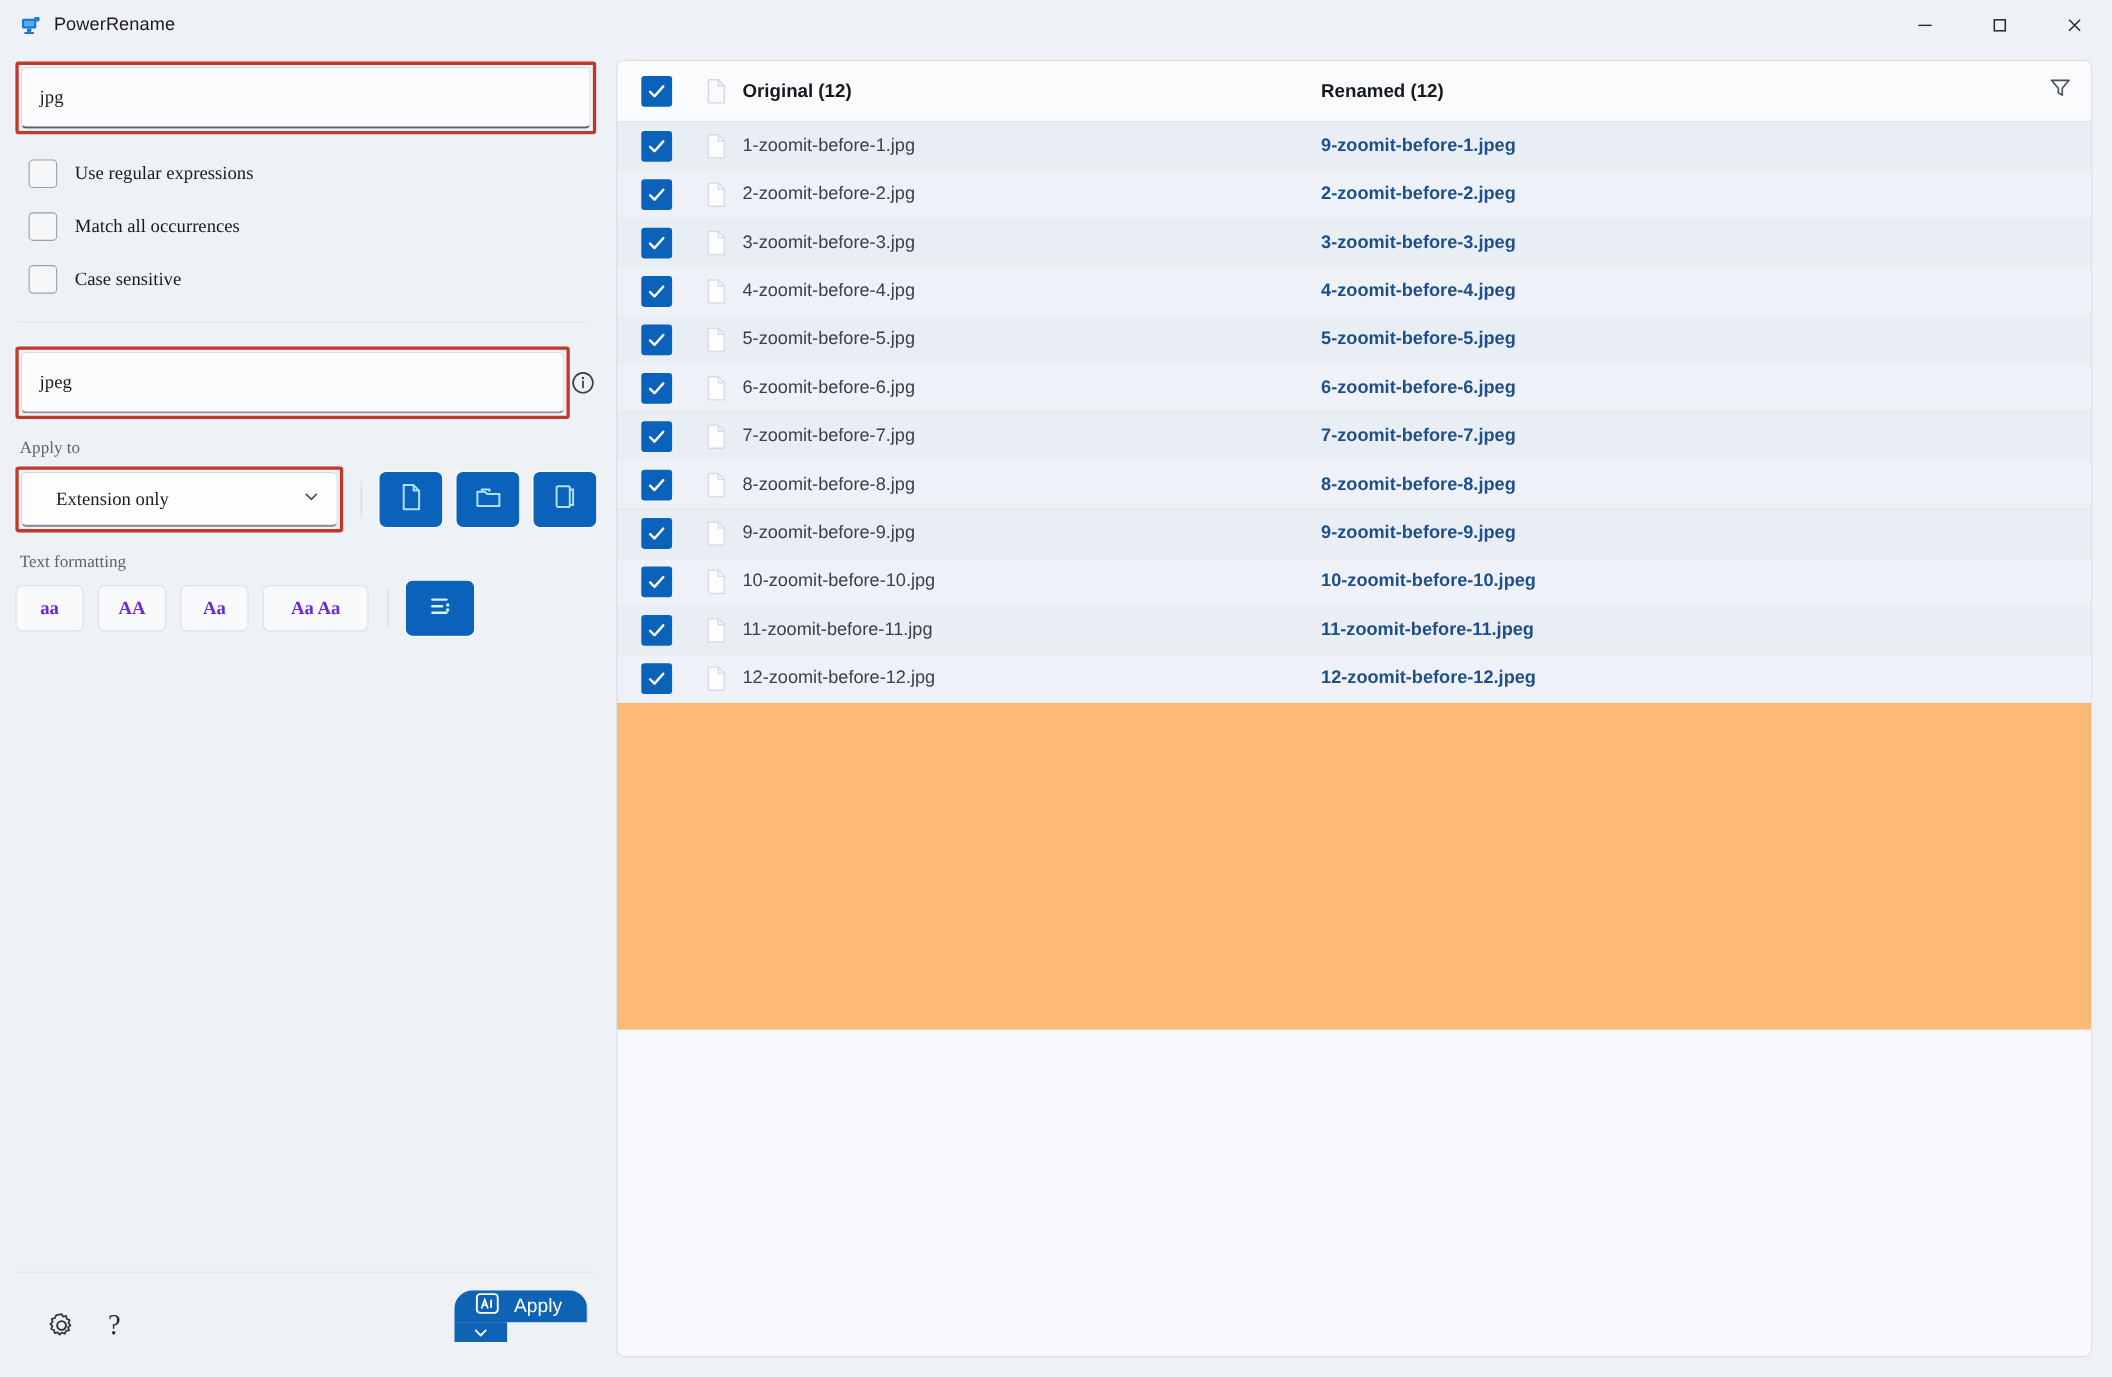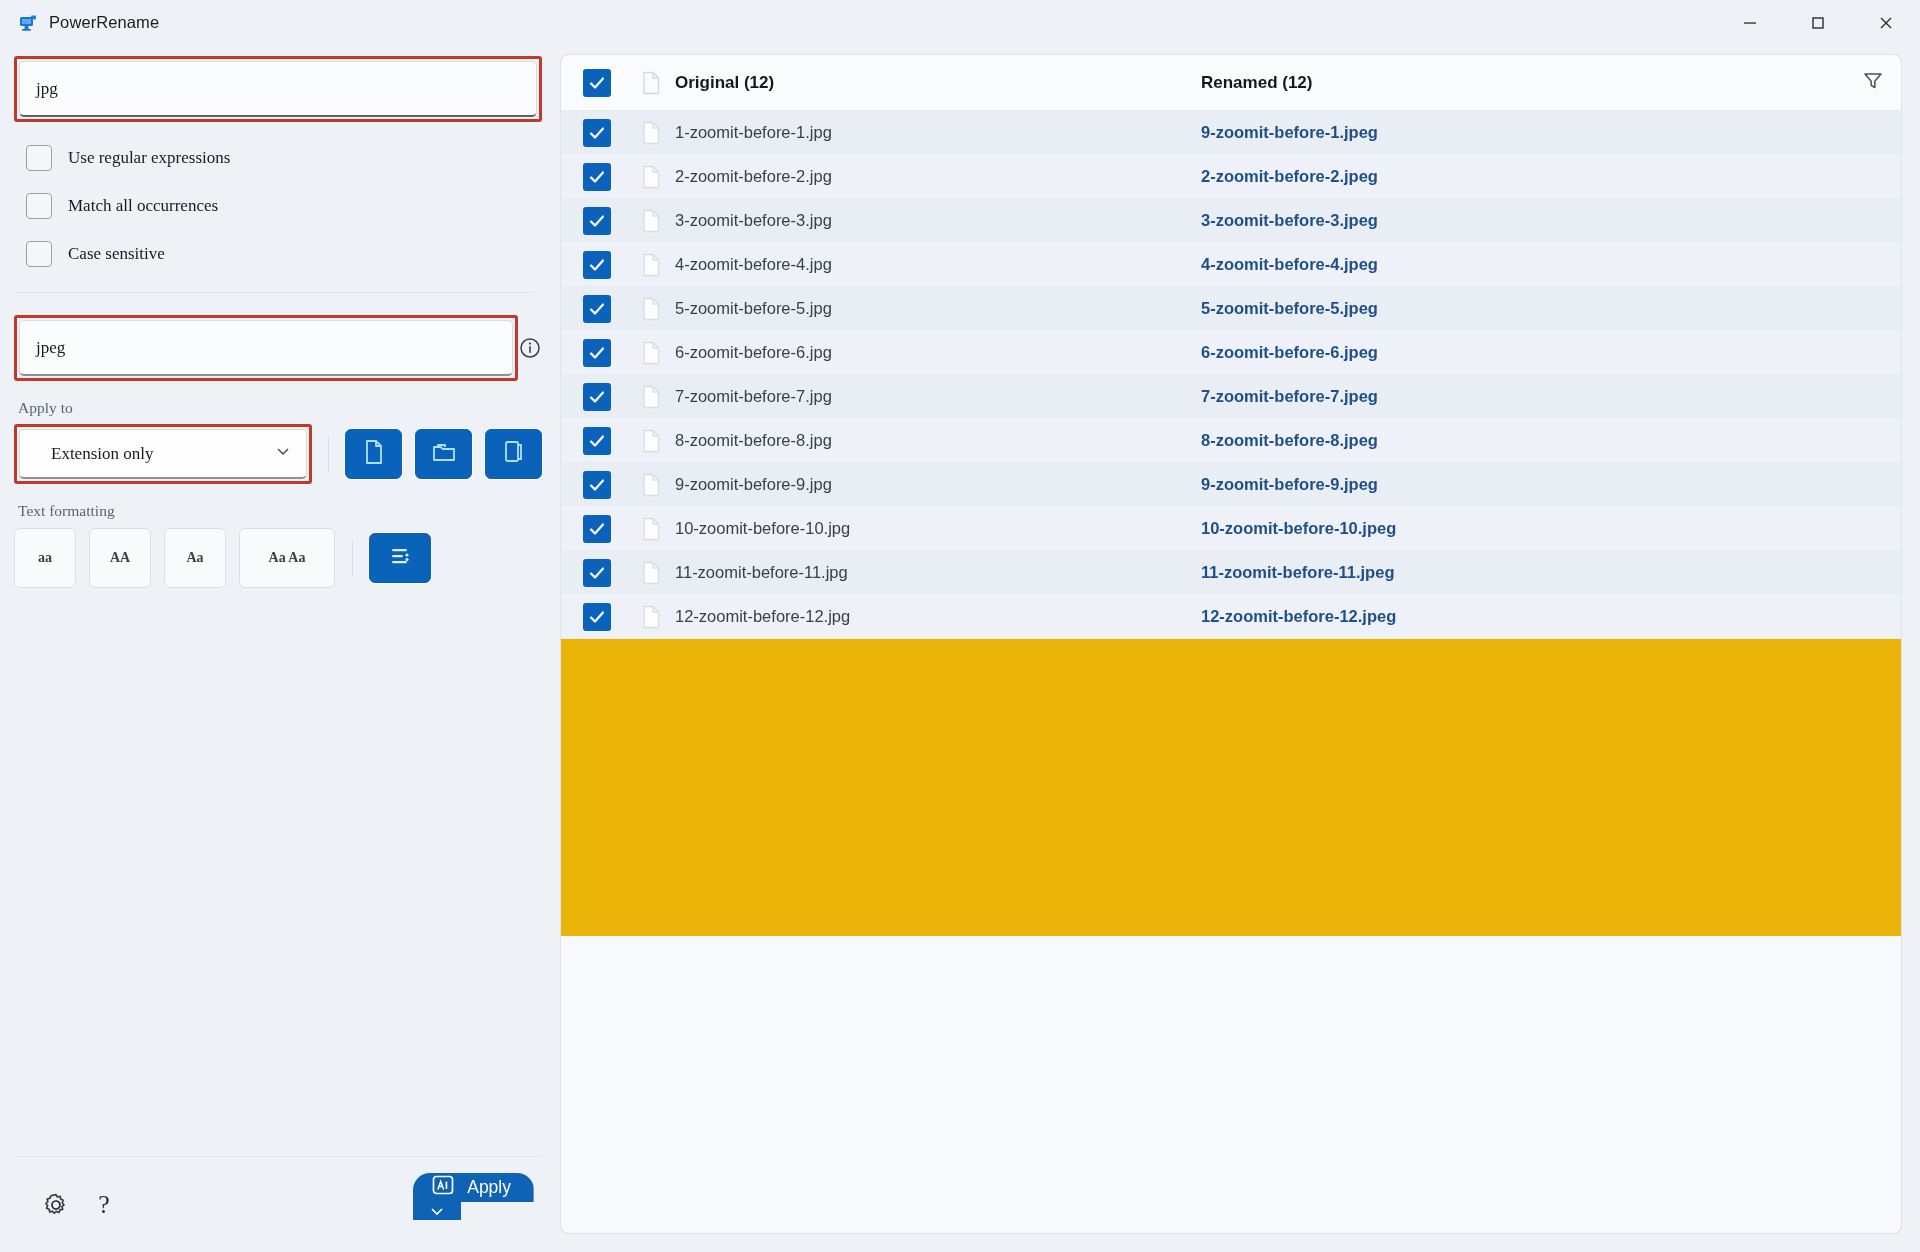--- a/index.html
+++ b/index.html
@@ -95,24 +95,24 @@
   .iconbtns { display: flex; gap: 13px; }
   .ibtn {
     width: 57px; height: 50px; border-radius: 6px;
     background: #0a62ba; border: 1px solid #0a62ba;
     display: flex; align-items: center; justify-content: center;
     box-shadow: 0 0 0 1px rgba(255,255,255,.9);
   }
 
   .fmt-row { display: flex; align-items: center; margin-top: 8px; }
   .fbtn {
-    height: 60px; border-radius: 6px;
+    height: 42px; border-radius: 6px;
     background: #f9fafb; border: 1px solid #dcdfe4;
     display: flex; align-items: center; justify-content: center;
-    font-size: 14px; font-weight: 700; color: #404040;
+    font-size: 17px; font-weight: 700; color: #6d28d9;
     padding: 0 16px; min-width: 62px;
     margin-right: 13px;
   }
   .fbtn.wide { min-width: 96px; }
   .fmt-sep { width: 1px; height: 34px; background: #d6d9df; margin: 0 16px 0 4px; }
   .fmt-toggle {
     width: 62px; height: 50px; border-radius: 6px;
     background: #0a62ba; border: 1px solid #0a62ba;
     display: flex; align-items: center; justify-content: center;
     box-shadow: 0 0 0 1px rgba(255,255,255,.9);
@@ -146,21 +146,21 @@
   }
 
   
   .right {
     flex: 1 1 auto; min-width: 0;
     padding: 8px 18px 18px 0;
     display: flex;
   }
   .list-card {
     flex: 1 1 auto; min-width: 0;
-    background: #eab308;
+    background: #fdba74;
     border: 1px solid #dfe3ea;
     border-radius: 8px;
     display: flex; flex-direction: column;
     overflow: hidden;
   }
   .list-head {
     height: 56px; flex: 0 0 56px;
     display: flex; align-items: center;
     background: #fafbfd;
     border-bottom: 1px solid #e4e8ef;

